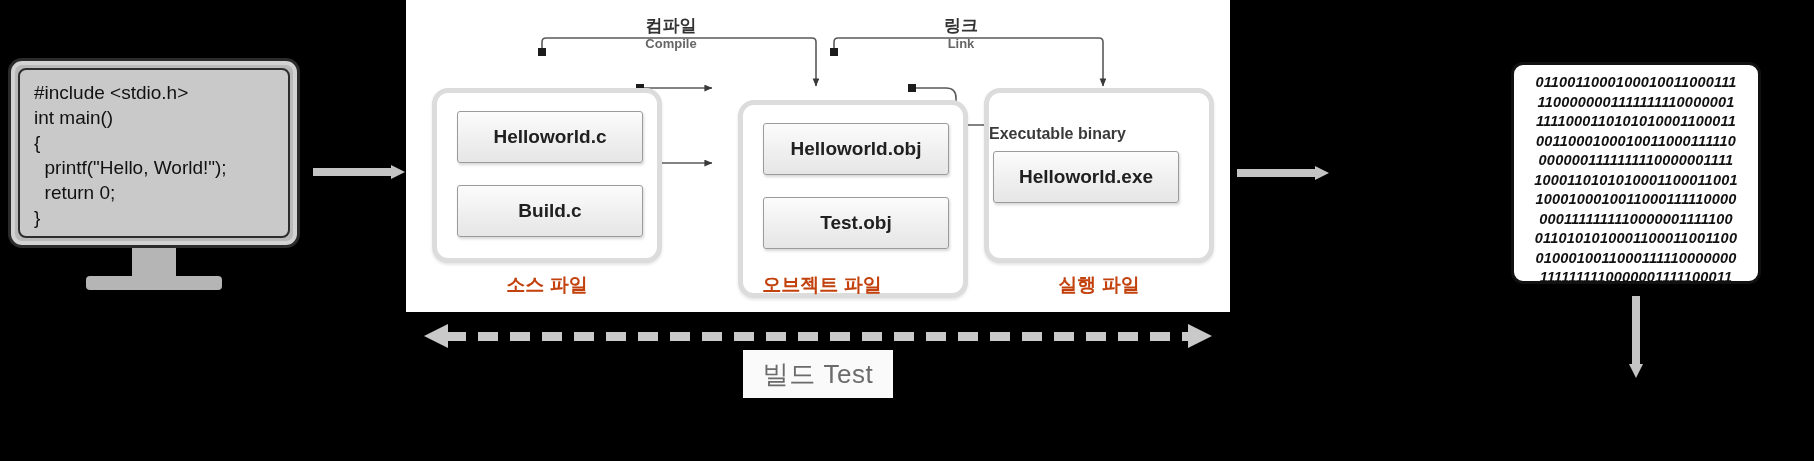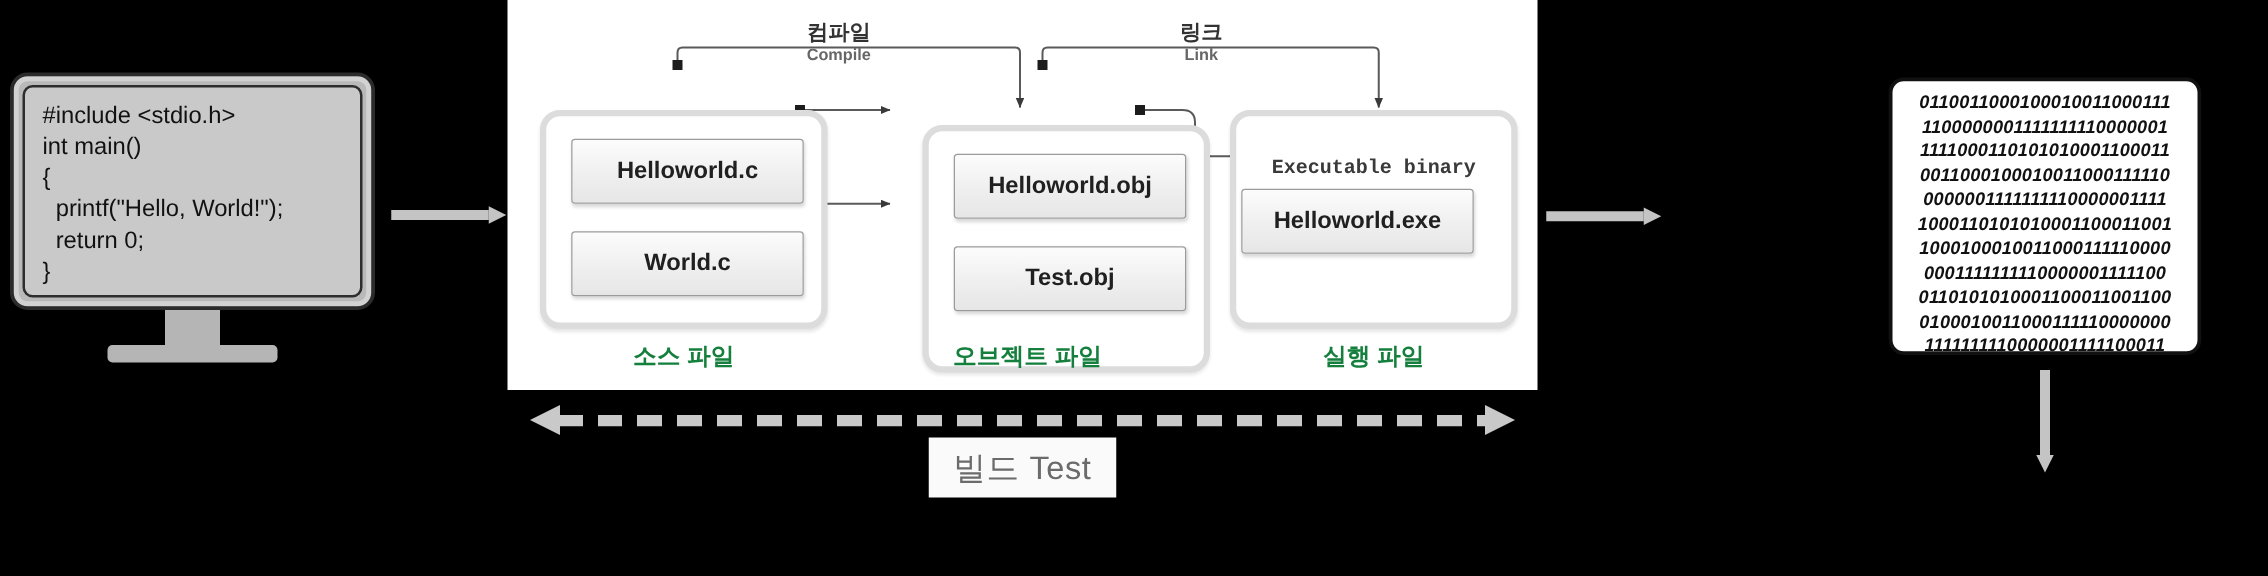--- a/index.html
+++ b/index.html
@@ -91,25 +91,25 @@
     background:linear-gradient(180deg,#fcfcfc 0%,#efefef 55%,#e6e6e6 100%);
     border:1px solid #9b9b9b;
     border-radius:3px;
     box-sizing:border-box;
     display:flex;align-items:center;justify-content:center;
     font-size:19px;color:#202020;font-weight:600;
     box-shadow:1px 2px 3px rgba(0,0,0,.16);
   }
   .grp-label{
     position:absolute;text-align:center;
-    font-size:19px;color:#15803d;font-weight:600;
+    font-size:19px;color:#c2410c;font-weight:600;
   }
   .exe-title{
-    position:absolute;text-align:center;width:100%;
-    font-size:16px;color:#3a3a3a;font-weight:600;font-family:Liberation Mono, monospace;
+    position:absolute;width:100%;
+    font-size:16px;color:#3a3a3a;font-weight:600;
   }
   .phase-label{
     position:absolute;text-align:center;
   }
   .phase-ko{font-size:17px;color:#333;font-weight:700;line-height:20px;}
   .phase-en{font-size:13px;color:#666;font-weight:600;line-height:15px;}
 
   svg.wires{position:absolute;left:0;top:0;width:824px;height:312px;overflow:visible;}
 
   
@@ -216,21 +216,21 @@
         <rect x="424" y="48" width="8" height="8"></rect>
         <rect x="230" y="84" width="8" height="8"></rect>
         <rect x="230" y="159" width="8" height="8"></rect>
         <rect x="502" y="84" width="8" height="8"></rect>
         <rect x="502" y="159" width="8" height="8"></rect>
       </g>
     </svg>
 
     <div class="group-box" style="left:26px;top:88px;width:230px;height:175px;">
       <div class="file-box" style="left:20px;top:18px;width:186px;height:52px;">Helloworld.c</div>
-      <div class="file-box" style="left:20px;top:92px;width:186px;height:52px;">World.c</div>
+      <div class="file-box" style="left:20px;top:92px;width:186px;height:52px;">Build.c</div>
     </div>
     <div class="grp-label" style="left:26px;top:272px;width:230px;">소스 파일</div>
 
     <div class="group-box" style="left:301px;top:100px;width:230px;height:198px;margin-left:31px;">
       <div class="file-box" style="left:20px;top:18px;width:186px;height:52px;">Helloworld.obj</div>
       <div class="file-box" style="left:20px;top:92px;width:186px;height:52px;">Test.obj</div>
     </div>
     <div class="grp-label" style="left:301px;top:272px;width:230px;">오브젝트 파일</div>
 
     <div class="group-box" style="left:578px;top:88px;width:230px;height:175px;">

